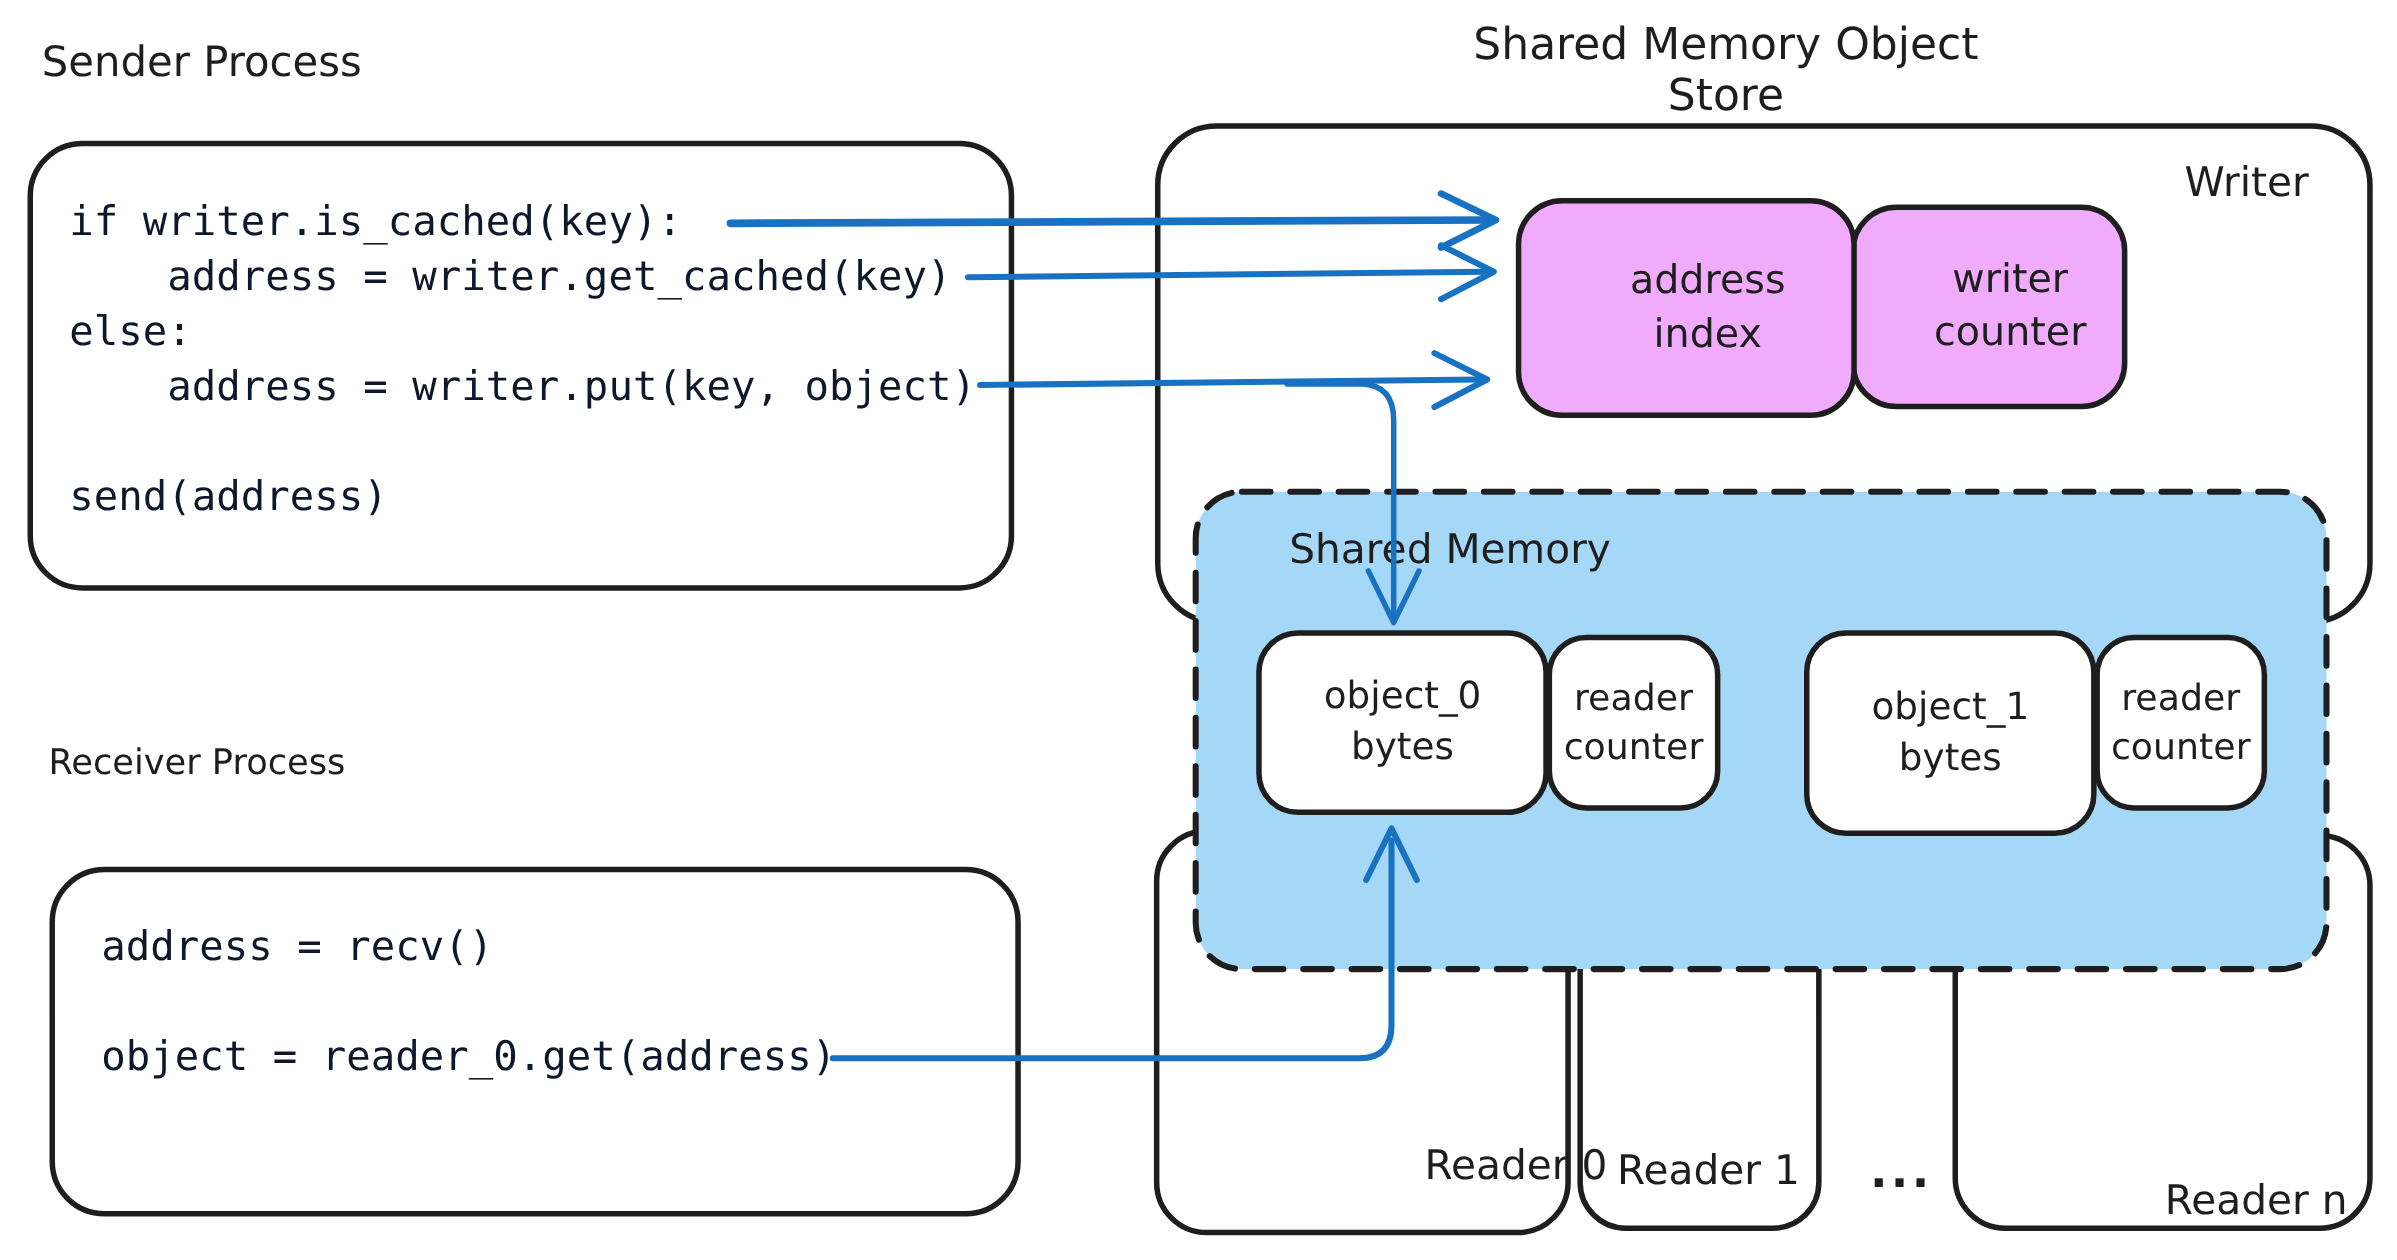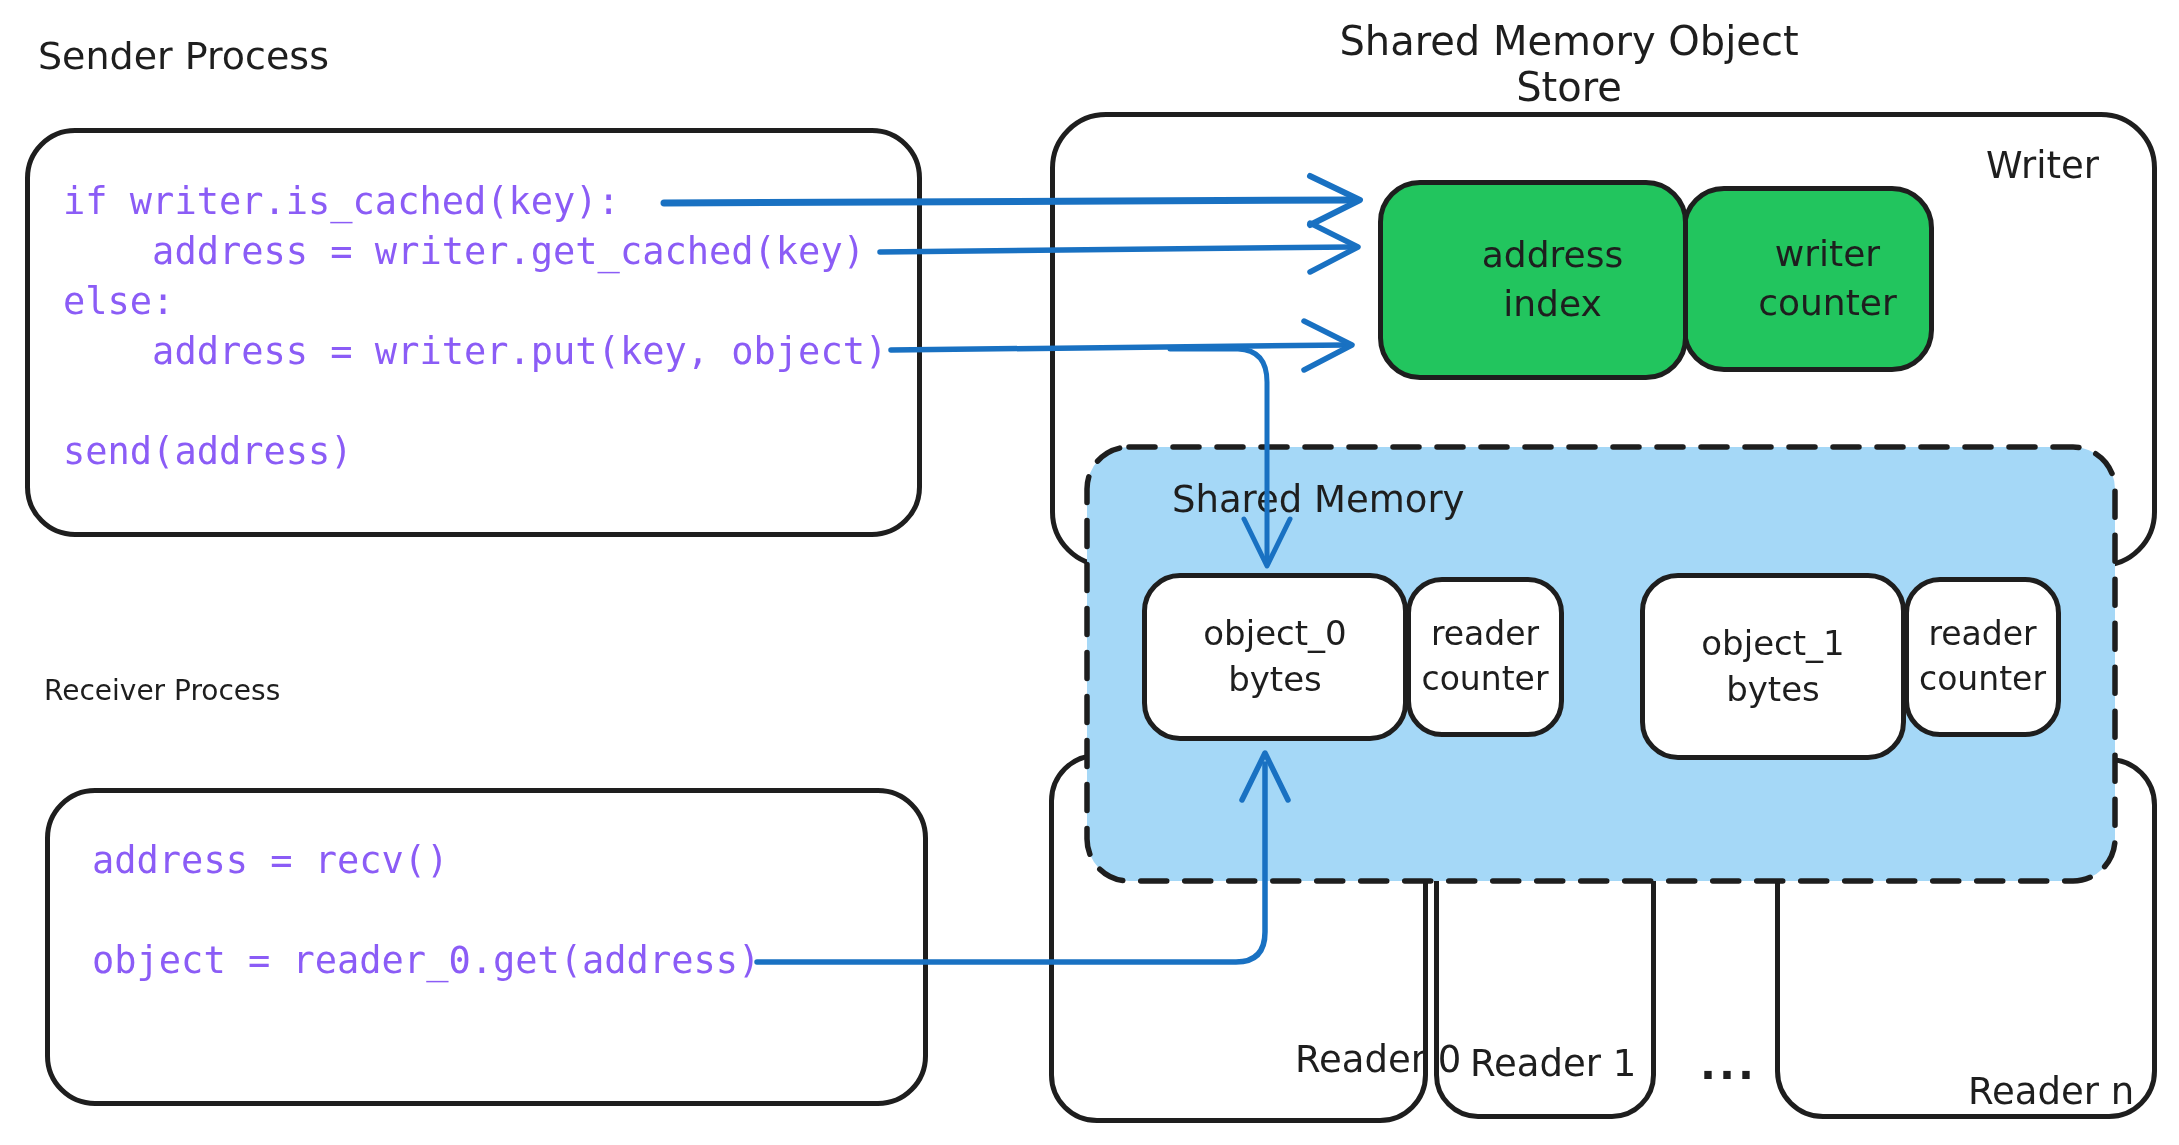--- a/index.html
+++ b/index.html
@@ -11,37 +11,37 @@
     font-family: "DejaVu Sans", sans-serif;
     color: #1e1e1e;
     overflow: hidden;
   }
   .box {
     position: absolute;
     border: 5px solid #1e1e1e;
     background: #ffffff;
     box-sizing: border-box;
   }
-  .blue { background: #22c55e; padding-left: 39px; }
+  .blue { background: #f0abfc; padding-left: 39px; }
   .cell {
     display: flex;
     align-items: center;
     justify-content: center;
     text-align: center;
     white-space: pre-line;
     line-height: 1.35;
   }
   .hand { font-family: "DejaVu Sans", sans-serif; font-weight: 500; text-align: center; }
   .codeblock {
     position: absolute;
     margin: 0;
     font-family: "DejaVu Sans Mono", monospace;
     font-size: 37px;
     line-height: 50px;
-    color: #8b5cf6;
+    color: #0f172a;
     white-space: pre;
   }
   .label { position: absolute; font-size: 36px; font-weight: 500; }
   .title { position: absolute; font-size: 40px; font-weight: 500; }
   svg.overlay { position: absolute; left: 0; top: 0; pointer-events: none; }
 </style>
 </head>
 <body>
 
 <div id="canvas">
@@ -78,21 +78,21 @@
     address = writer.get_cached(key)
 else:
     address = writer.put(key, object)
 
 send(address)</pre>
   <pre class="codeblock" style="left:92px; top:836px;">address = recv()
 
 object = reader_0.get(address)</pre>
 
   <div class="title hand" style="left:38px; top:34px; font-size:38px;">Sender Process</div>
-  <div class="title hand" style="left:44px; top:674px; font-size:28px;">Receiver Process</div>
+  <div class="title hand" style="left:44px; top:674px; font-size:32px;">Receiver Process</div>
   <div class="title hand" style="left:1284px; top:18px; width:570px; text-align:center; font-size:40px;">Shared Memory Object Store</div>
   <div class="label hand" style="left:1986px; top:144px; font-size:37px;">Writer</div>
 
   <div class="label hand" style="left:1295px; top:1038px; font-size:37px;">Reader 0</div>
   <div class="label hand" style="left:1470px; top:1042px; font-size:37px;">Reader 1</div>
   <div class="label hand" style="left:1700px; top:1040px; font-size:42px; letter-spacing:3px; font-weight:700;">...</div>
   <div class="label hand" style="left:1968px; top:1042px; font-size:37px;margin-top:28px;">Reader n</div>
 
   <svg class="overlay" width="2179" height="1145" viewBox="0 0 2179 1145" fill="none" stroke="#1971c2" stroke-linecap="round" stroke-linejoin="round">
 

